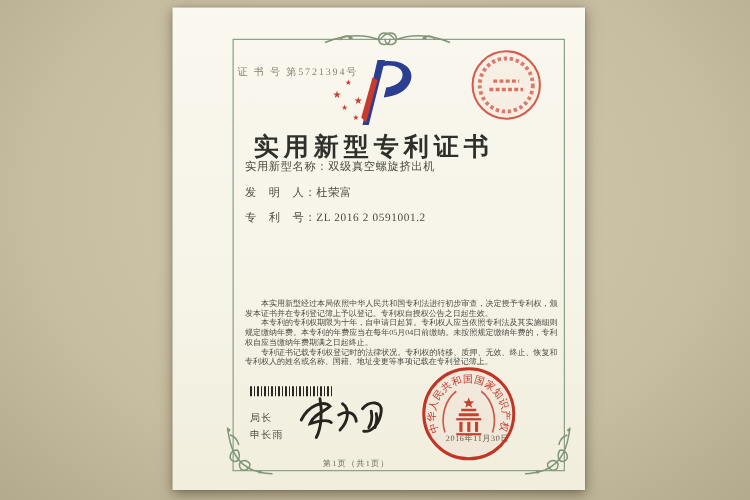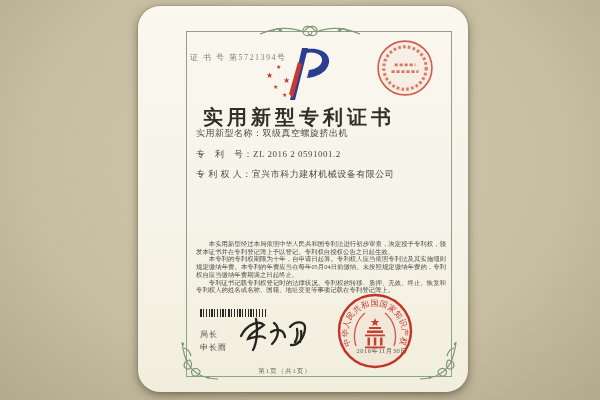--- a/index.html
+++ b/index.html
@@ -1,21 +1,21 @@
 <!DOCTYPE html>
 <html><head>
 <meta charset="utf-8">
 <style>
   html,body{margin:0;padding:0;}
   .stage{position:relative;width:600px;height:400px;overflow:hidden;
     background:radial-gradient(ellipse at 50% 40%, #d5ccb1 0%, #c6bca0 65%, #b3a98d 100%);
     font-family:"Liberation Serif","DejaVu Serif",serif;}
   .paper{position:absolute;left:138px;top:6px;width:330px;height:386px;
     background:linear-gradient(180deg,#faf8ef 0%,#f6f4e8 55%,#f1eedd 100%);
-    box-shadow:0 3px 10px rgba(50,40,20,.5),0 0 2px rgba(50,40,20,.3);border-radius:22px;}
+    box-shadow:0 3px 10px rgba(50,40,20,.5),0 0 2px rgba(50,40,20,.3);}
   .frame{position:absolute;left:48px;top:25px;right:16px;bottom:15px;border:1.3px solid #8fa287;}
   .ornament-top{position:absolute;left:120px;top:10px;width:104px;height:32px;}
   .cert-no{position:absolute;left:52px;top:46px;font-size:8px;color:#85826f;letter-spacing:1.5px;}
   .logo{position:absolute;left:124px;top:38px;width:72px;height:60px;}
   .corner-stamp{position:absolute;left:238px;top:33px;width:58px;height:58px;opacity:.92;}
   .title{position:absolute;left:0;top:82px;width:290px;margin:16px;text-align:center;
     font-size:20px;font-weight:bold;color:#30302b;letter-spacing:4px;}
   .fields{position:absolute;left:58px;top:121px;right:24px;font-size:9px;color:#4c4b41;}
   .field-row{line-height:12px;letter-spacing:.5px;white-space:nowrap;}
   .field-row:nth-child(1){margin-bottom:9px}
@@ -83,24 +83,24 @@
       <line x1="15" y1="31.5" x2="41" y2="31.5" stroke="#cf5140" stroke-width="2.6" stroke-dasharray="3 1.8" opacity=".85"></line>
     </svg>
 
     <h1 class="title">实用新型专利证书</h1>
 
     <div class="fields">
       <div class="field-row">
         <span>实用新型名称：</span><span>双级真空螺旋挤出机</span>
       </div>
       <div class="field-row">
-        <span>专　利　号：</span><span>ZL 2016 2 0591001.2</span>
+        <span>发　明　人：</span><span>杜荣富</span>
       </div>
       <div class="field-row">
-        <span>专 利 权 人：</span><span>宜兴市科力建材机械设备有限公司</span>
+        <span>专　利　号：</span><span>ZL 2016 2 0591001.2</span>
       </div>
     </div>
 
     <div class="body-text">
       <p>本实用新型经过本局依照中华人民共和国专利法进行初步审查，决定授予专利权，颁发本证书并在专利登记簿上予以登记。专利权自授权公告之日起生效。</p>
       <p>本专利的专利权期限为十年，自申请日起算。专利权人应当依照专利法及其实施细则规定缴纳年费。本专利的年费应当在每年05月04日前缴纳。未按照规定缴纳年费的，专利权自应当缴纳年费期满之日起终止。</p>
       <p>专利证书记载专利权登记时的法律状况。专利权的转移、质押、无效、终止、恢复和专利权人的姓名或名称、国籍、地址变更等事项记载在专利登记簿上。</p>
     </div>
 
     <div class="barcode"></div>

